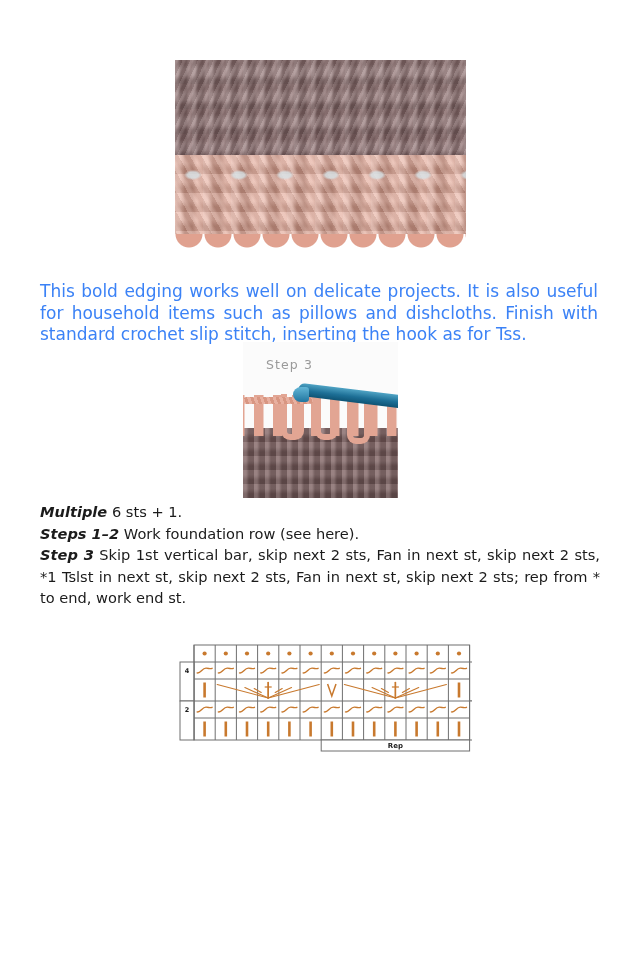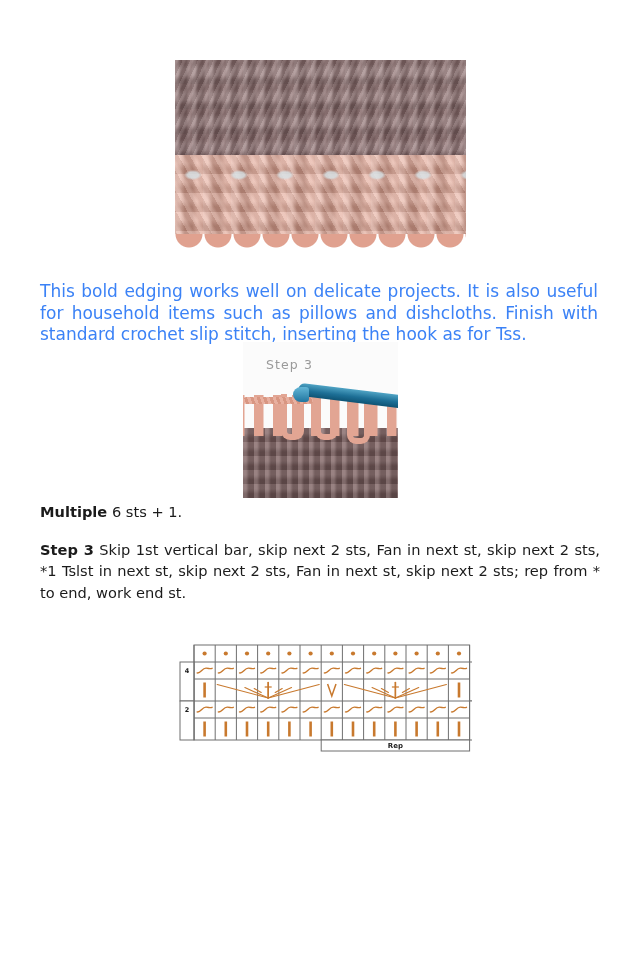--- a/index.html
+++ b/index.html
@@ -202,22 +202,22 @@
   .instructions {
     position: absolute;
     left: 40px;
     top: 501px;
     width: 560px;
     font-size: 14.6px;
     line-height: 21.5px;
     color: #1b1b1b;
   }
   .instructions .line { margin: 0 0 0 0; }
-  .instructions .line.wrap { text-align: justify; margin-top: 16px; }
-  .instructions b { font-weight: bold; }
+  .instructions .line.wrap { text-align: justify; }
+  .instructions b { font-weight: bold; font-style: italic; }
 
   
   .chart {
     position: absolute;
     left: 176px;
     top: 642px;
     width: 296px;
     height: 112px;
   }
   .chart svg { display: block; }
@@ -255,20 +255,23 @@
   <div class="step-vloop" style="left:72px; top:52px;"></div>
   <div class="step-vloop" style="left:104px; top:56px;"></div>
   <div class="step-yarn-strand"></div>
   <div class="step-hook"></div>
   <div class="step-hook-tip"></div>
 </div>
 
 <div class="instructions">
   <div class="line">
     <b>Multiple</b><span> 6 sts + 1.</span>
+  </div>
+  <div class="line">
+    <b>Steps 1–2</b><span> Work foundation row (see here).</span>
   </div>
   <div class="line wrap">
     <b>Step 3</b><span> Skip 1st vertical bar, skip next 2 sts, Fan in next st, skip next 2 sts, *1 Tslst in next st, skip next 2 sts, Fan in next st, skip next 2 sts; rep from * to end, work end st.</span>
   </div>
 </div>
 
 <div class="chart">
   <svg id="chart-svg" width="296" height="112" viewBox="0 0 296 112">
       <rect x="18" y="3" width="275.59999999999997" height="95" fill="#fff" stroke="#6f6f6f" stroke-width="1"></rect>
       <rect x="4" y="20" width="14" height="39" fill="#fff" stroke="#6f6f6f" stroke-width="1"></rect>

